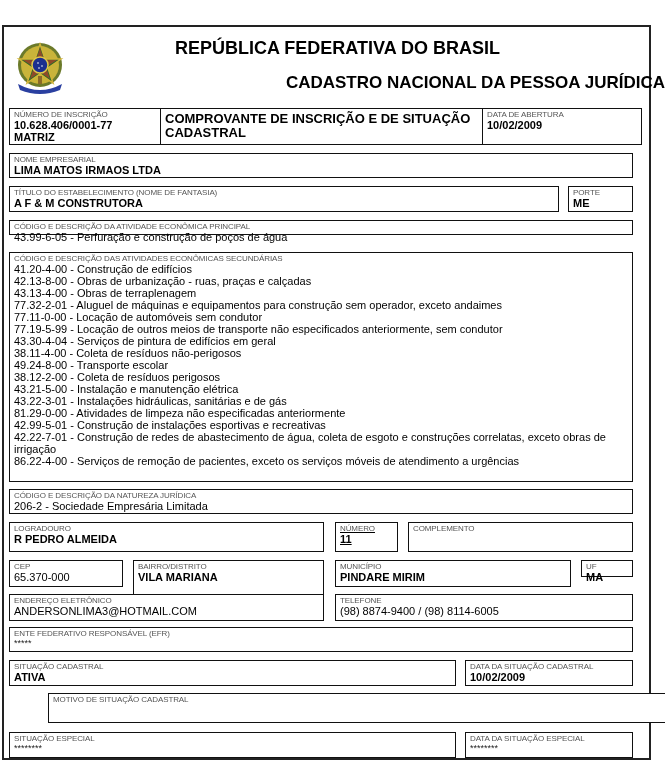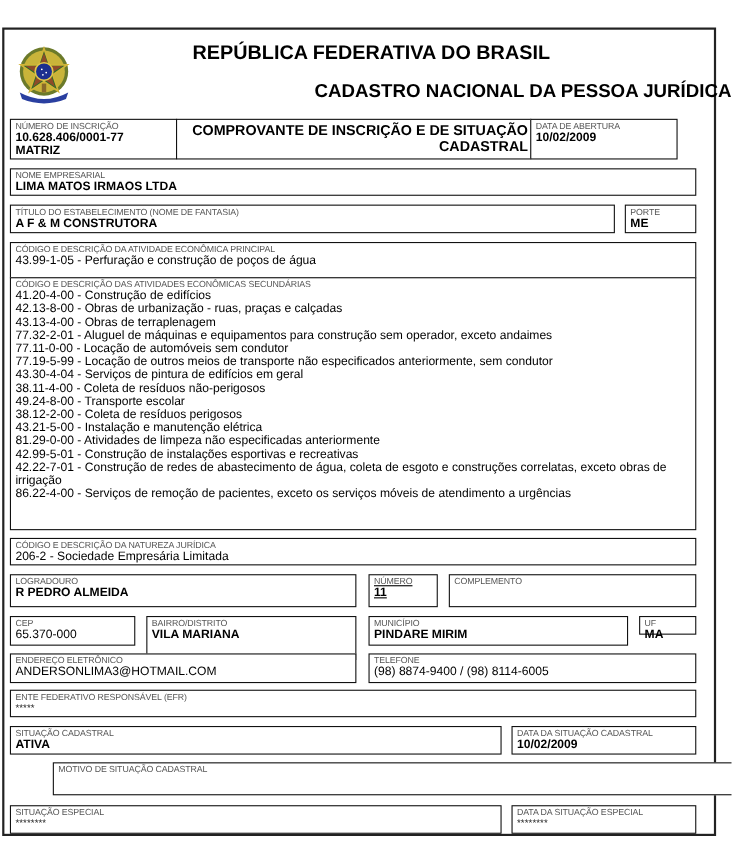--- a/index.html
+++ b/index.html
@@ -11,21 +11,21 @@
   .title1 { position:absolute; left:0; width:665px; top:38px; text-align:center;
             font-weight:bold; font-size:18px; padding-left:10px; box-sizing:border-box; }
   .title2 { position:absolute; left:0; width:665px; top:73px; text-align:right;
             font-weight:bold; font-size:17px; padding-left:10px; box-sizing:border-box; }
   .box { position:absolute; border:1.5px solid #111; box-sizing:border-box;
          padding:1px 2px 0 4px; background:#fff; }
   .lbl { font-size:8px; color:#555; line-height:9px; white-space:nowrap; letter-spacing:-0.1px; }
   .val { font-size:11px; font-weight:bold; line-height:12px; white-space:nowrap; }
   .valn { font-size:11px; line-height:12px; color:#000; }
   .stars { font-size:9px; line-height:10px; color:#222; }
-  .center-title { text-align:right; font-size:13px; font-weight:bold; line-height:14px; padding-top:2px; }
+  .center-title { text-align:left; font-size:13px; font-weight:bold; line-height:14px; padding-top:2px; }
   .act { font-size:11px; line-height:12px; }
 </style>
 </head>
 <body>
 
 <div class="outer"></div>
 
 <svg class="emblem" viewBox="0 0 52 56">
   <circle cx="26" cy="25" r="22" fill="#6b7a2a"></circle>
   <circle cx="26" cy="25" r="19" fill="#c9b43a"></circle>
@@ -44,58 +44,59 @@
 
 <div class="box" style="left:9px;top:108px;width:152px;height:37px;">
   <div class="lbl">NÚMERO DE INSCRIÇÃO</div>
   <div class="val">10.628.406/0001-77</div>
   <div class="val">MATRIZ</div>
 </div>
 <div class="box" style="left:160px;top:108px;width:323px;height:37px;">
   <div class="center-title">COMPROVANTE DE INSCRIÇÃO E DE SITUAÇÃO</div>
   <div class="center-title" style="padding-top:0">CADASTRAL</div>
 </div>
-<div class="box" style="left:482px;top:108px;width:134px;height:37px;">
+<div class="box" style="left:482px;top:108px;width:160px;height:37px;">
   <div class="lbl">DATA DE ABERTURA</div>
   <div class="val">10/02/2009</div>
 </div>
 
 <div class="box" style="left:9px;top:153px;width:624px;height:25px;">
   <div class="lbl">NOME EMPRESARIAL</div>
   <div class="val">LIMA MATOS IRMAOS LTDA</div>
 </div>
 
 <div class="box" style="left:9px;top:186px;width:550px;height:26px;">
   <div class="lbl">TÍTULO DO ESTABELECIMENTO (NOME DE FANTASIA)</div>
   <div class="val">A F &amp; M CONSTRUTORA</div>
 </div>
 <div class="box" style="left:568px;top:186px;width:65px;height:26px;">
   <div class="lbl">PORTE</div>
   <div class="val">ME</div>
 </div>
 
-<div class="box" style="left:9px;top:220px;width:624px;height:33px;">
+<div class="box" style="left:9px;top:220px;width:624px;height:15px;">
   <div class="lbl">CÓDIGO E DESCRIÇÃO DA ATIVIDADE ECONÔMICA PRINCIPAL</div>
-  <div class="act">43.99-1-05 - Perfuração e construção de poços de água</div>
+  <div class="act">43.99-6-05 - Perfuração e construção de poços de água</div>
 </div>
 
 <div class="box" style="left:9px;top:252px;width:624px;height:230px;">
   <div class="lbl">CÓDIGO E DESCRIÇÃO DAS ATIVIDADES ECONÔMICAS SECUNDÁRIAS</div>
   <div id="sec-list">
       <div class="act">41.20-4-00 - Construção de edifícios</div>
       <div class="act">42.13-8-00 - Obras de urbanização - ruas, praças e calçadas</div>
       <div class="act">43.13-4-00 - Obras de terraplenagem</div>
       <div class="act">77.32-2-01 - Aluguel de máquinas e equipamentos para construção sem operador, exceto andaimes</div>
       <div class="act">77.11-0-00 - Locação de automóveis sem condutor</div>
       <div class="act">77.19-5-99 - Locação de outros meios de transporte não especificados anteriormente, sem condutor</div>
       <div class="act">43.30-4-04 - Serviços de pintura de edifícios em geral</div>
       <div class="act">38.11-4-00 - Coleta de resíduos não-perigosos</div>
       <div class="act">49.24-8-00 - Transporte escolar</div>
       <div class="act">38.12-2-00 - Coleta de resíduos perigosos</div>
       <div class="act">43.21-5-00 - Instalação e manutenção elétrica</div>
+      <div class="act">43.22-3-01 - Instalações hidráulicas, sanitárias e de gás</div>
       <div class="act">81.29-0-00 - Atividades de limpeza não especificadas anteriormente</div>
       <div class="act">42.99-5-01 - Construção de instalações esportivas e recreativas</div>
       <div class="act">42.22-7-01 - Construção de redes de abastecimento de água, coleta de esgoto e construções correlatas, exceto obras de irrigação</div>
       <div class="act">86.22-4-00 - Serviços de remoção de pacientes, exceto os serviços móveis de atendimento a urgências</div>
     </div>
 </div>
 
 <div class="box" style="left:9px;top:489px;width:624px;height:25px;">
   <div class="lbl">CÓDIGO E DESCRIÇÃO DA NATUREZA JURÍDICA</div>
   <div class="act">206-2 - Sociedade Empresária Limitada</div>

